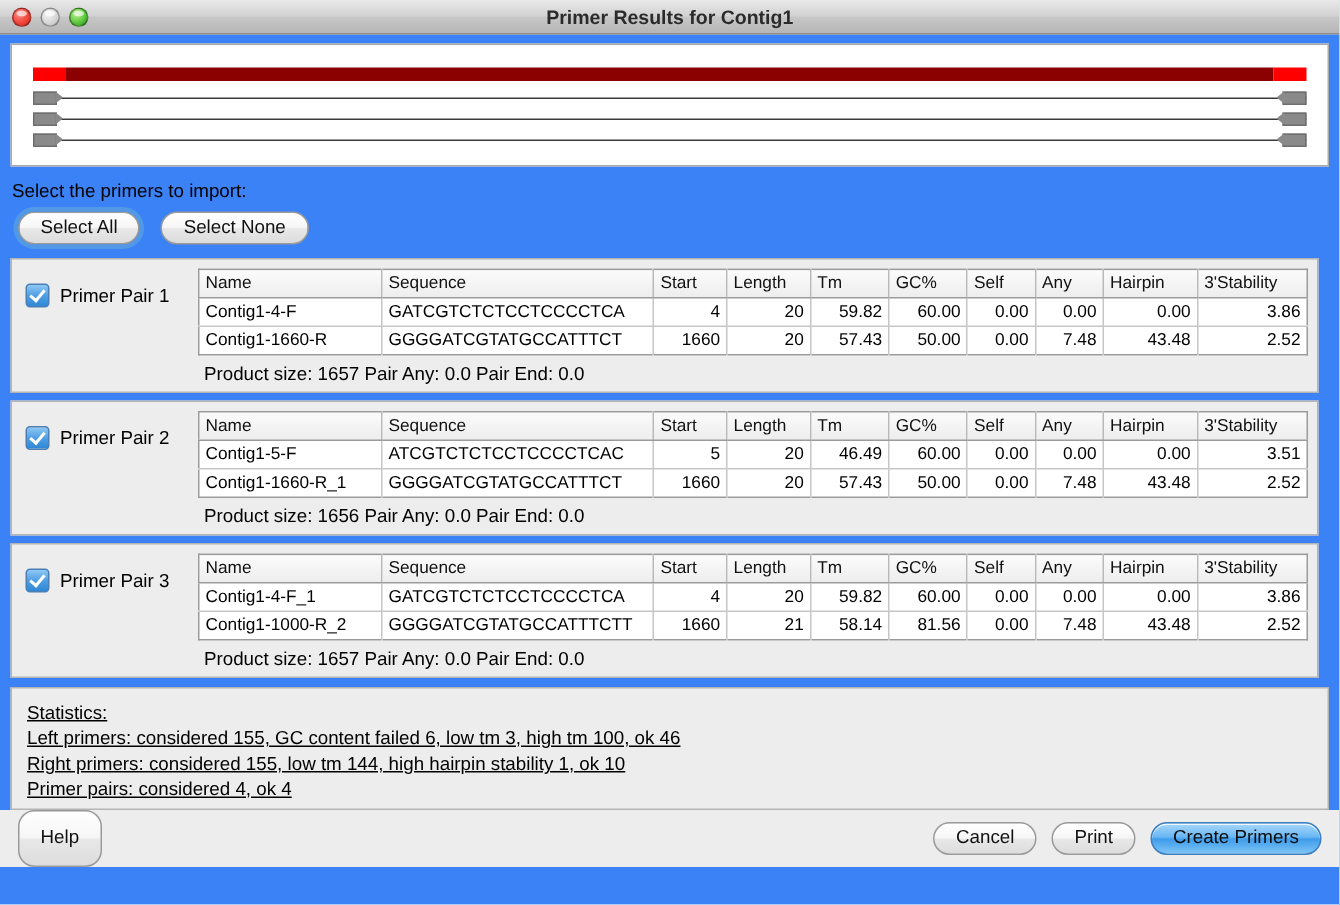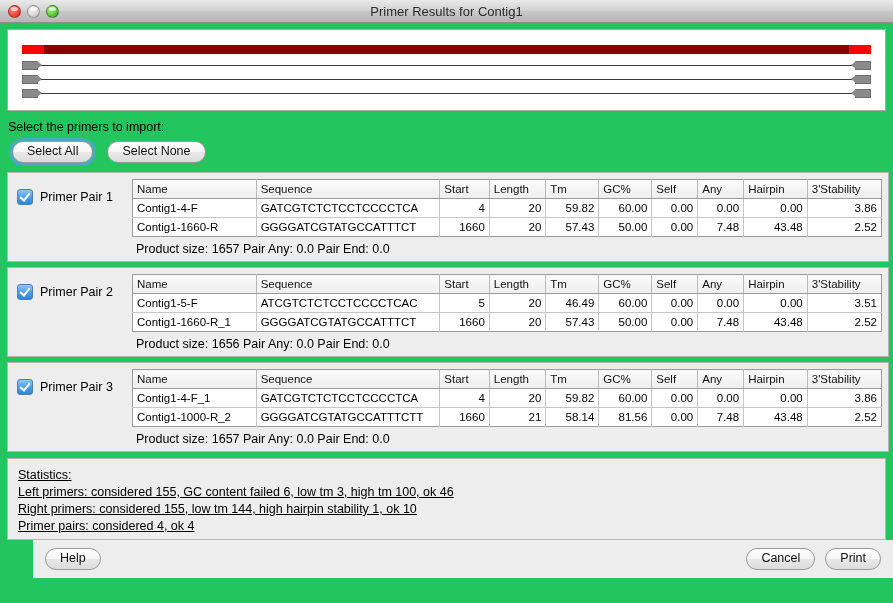--- a/index.html
+++ b/index.html
@@ -52,28 +52,28 @@
     background: rgba(255,255,255,0.65);
   }
   .light.red    { background: radial-gradient(circle at 35% 30%, #ff8d84 0%, #f2483c 55%, #c62a20 100%); }
   .light.yellow { background: radial-gradient(circle at 35% 30%, #f3f3f3 0%, #d8d8d8 55%, #b5b5b5 100%); }
   .light.green  { background: radial-gradient(circle at 35% 30%, #b8f08e 0%, #5ec93f 55%, #2f8c1d 100%); }
   .title-text {
     position: absolute;
     left: 0; right: 0;
     text-align: center;
     font-size: 13px;
-    font-weight: normal;
+    font-weight: bold;
     color: #2b2b2b;
     pointer-events: none;
   }
   
   .content {
     flex: 1 1 auto;
-    background: #22c55e;
+    background: #3b82f6;
     padding: 0;
     display: flex;
     flex-direction: column;
     min-height: 0;
   }
   .diagram-panel {
     margin: 6px 7px 0 7px;
     height: 82px;
     background: #ffffff;
     border: 1px solid #a9a9a9;
@@ -165,21 +165,21 @@
   }
   .btn.default {
     background: linear-gradient(to bottom, #a8d8fb 0%, #68b6f2 45%, #3f9ceb 52%, #7cc4f6 100%);
     border: 1px solid #3b7fc0;
     color: #0b0b0b;
     font-weight: normal;
   }
 
   
   .pairs {
-    margin: 8px 4px 0 7px;
+    margin: 8px 14px 0 7px;
     display: flex;
     flex-direction: column;
     gap: 5px;
   }
   .pair-panel {
     border: 1px solid #b4b4b4;
     background: #ededed;
     padding: 6px 6px 4px 6px;
     display: flex;
     align-items: flex-start;
@@ -276,24 +276,22 @@
     line-height: 17px;
     color: #000;
     white-space: nowrap;
     text-decoration: underline;
   }
 
   
   .bottom-bar {
     flex: 0 0 38px;
     display: flex;
-    align-items: center;
     padding: 0 12px;
     background: #ededed;
-    margin-left: 33px;
   }
   .bottom-right {
     margin-left: auto;
     display: flex;
     gap: 10px;
     align-items: center;
   }
 </style>
 </head>
 <body>
@@ -542,17 +540,18 @@
       <div class="stats-line">Left primers: considered 155, GC content failed 6, low tm 3, high tm 100, ok 46</div>
       <div class="stats-line">Right primers: considered 155, low tm 144, high hairpin stability 1, ok 10</div>
       <div class="stats-line">Primer pairs: considered 4, ok 4</div>
     </div>
 
     <div class="bottom-bar">
       <button class="btn">Help</button>
       <div class="bottom-right">
         <button class="btn">Cancel</button>
         <button class="btn">Print</button>
+        <button class="btn default">Create Primers</button>
       </div>
     </div>
 
   </div>
 </div>
 
 </body></html>

